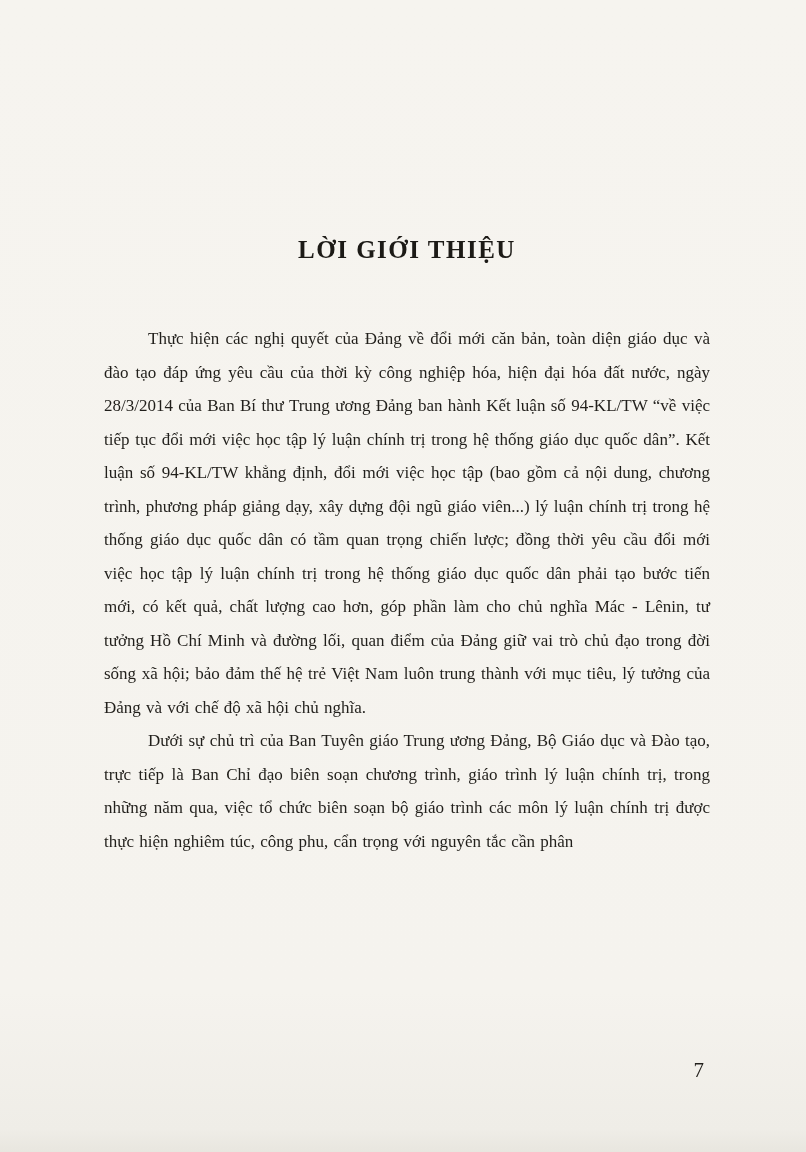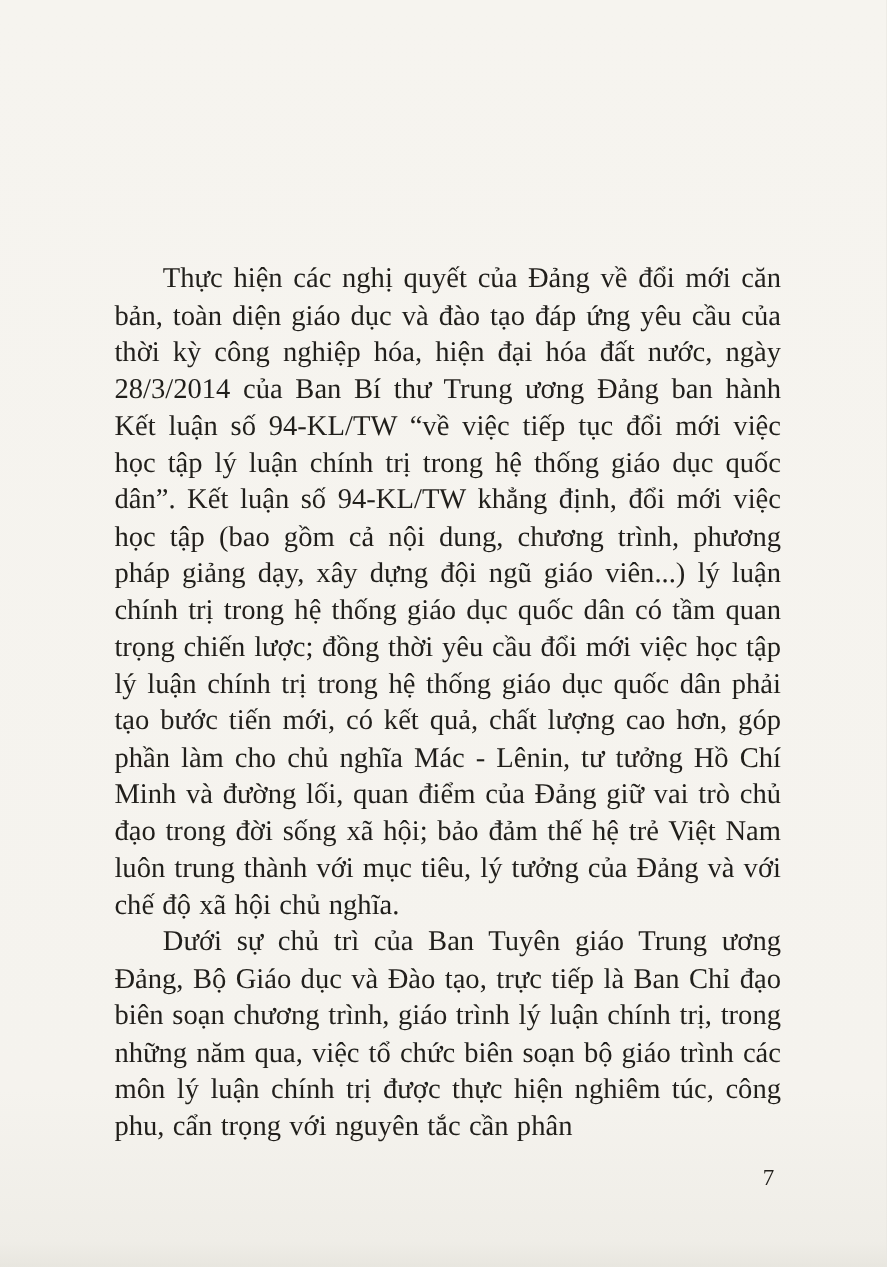--- a/index.html
+++ b/index.html
@@ -23,38 +23,39 @@
   .doc-title {
     margin: 0 0 58px 0;
     text-align: center;
     font-size: 25px;
     font-weight: bold;
     letter-spacing: 1.5px;
     color: #1c1a16;
   }
   .doc-body p {
     margin: 0;
-    font-size: 26px;
+    font-size: 17px;
     line-height: 33.5px;
     text-align: justify;
     text-indent: 44px;
     word-spacing: 1px;
   }
   .page-number {
     position: absolute;
     top: 1058px;
     right: 102px;
     font-size: 21px;
     color: #211f1b;
   }
 </style>
 </head>
 <body>
 
 <div class="page">
+  <h1 class="doc-title">LỜI GIỚI THIỆU</h1>
 
   <div class="doc-body">
     <p>Thực hiện các nghị quyết của Đảng về đổi mới căn bản, toàn diện giáo dục và đào tạo đáp ứng yêu cầu của thời kỳ công nghiệp hóa, hiện đại hóa đất nước, ngày 28/3/2014 của Ban Bí thư Trung ương Đảng ban hành Kết luận số 94-KL/TW “về việc tiếp tục đổi mới việc học tập lý luận chính trị trong hệ thống giáo dục quốc dân”. Kết luận số 94-KL/TW khẳng định, đổi mới việc học tập (bao gồm cả nội dung, chương trình, phương pháp giảng dạy, xây dựng đội ngũ giáo viên...) lý luận chính trị trong hệ thống giáo dục quốc dân có tầm quan trọng chiến lược; đồng thời yêu cầu đổi mới việc học tập lý luận chính trị trong hệ thống giáo dục quốc dân phải tạo bước tiến mới, có kết quả, chất lượng cao hơn, góp phần làm cho chủ nghĩa Mác - Lênin, tư tưởng Hồ Chí Minh và đường lối, quan điểm của Đảng giữ vai trò chủ đạo trong đời sống xã hội; bảo đảm thế hệ trẻ Việt Nam luôn trung thành với mục tiêu, lý tưởng của Đảng và với chế độ xã hội chủ nghĩa.</p>
     <p>Dưới sự chủ trì của Ban Tuyên giáo Trung ương Đảng, Bộ Giáo dục và Đào tạo, trực tiếp là Ban Chỉ đạo biên soạn chương trình, giáo trình lý luận chính trị, trong những năm qua, việc tổ chức biên soạn bộ giáo trình các môn lý luận chính trị được thực hiện nghiêm túc, công phu, cẩn trọng với nguyên tắc cần phân</p>
   </div>
 
   <div class="page-number">7</div>
 </div>
 
 </body></html>

